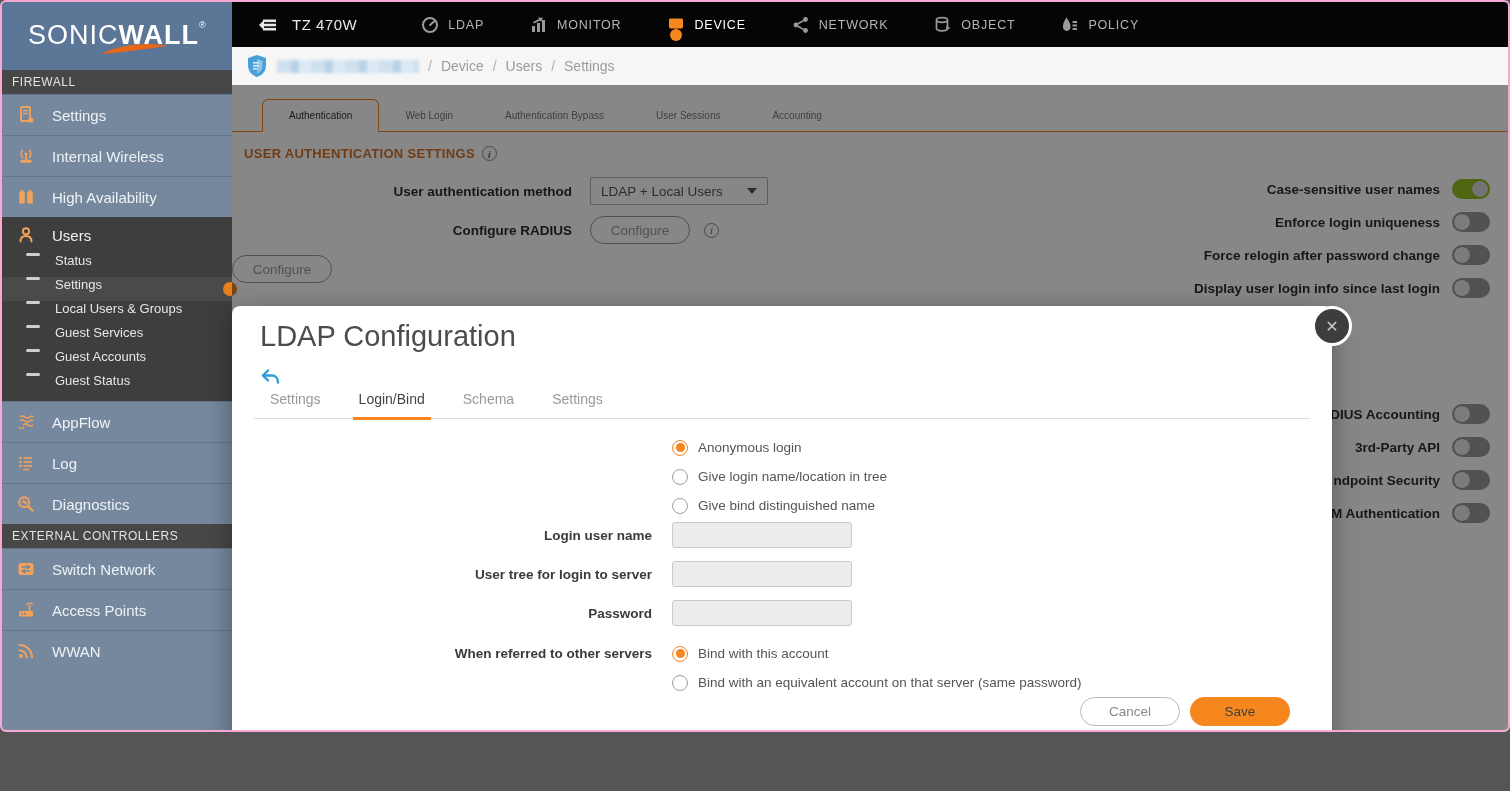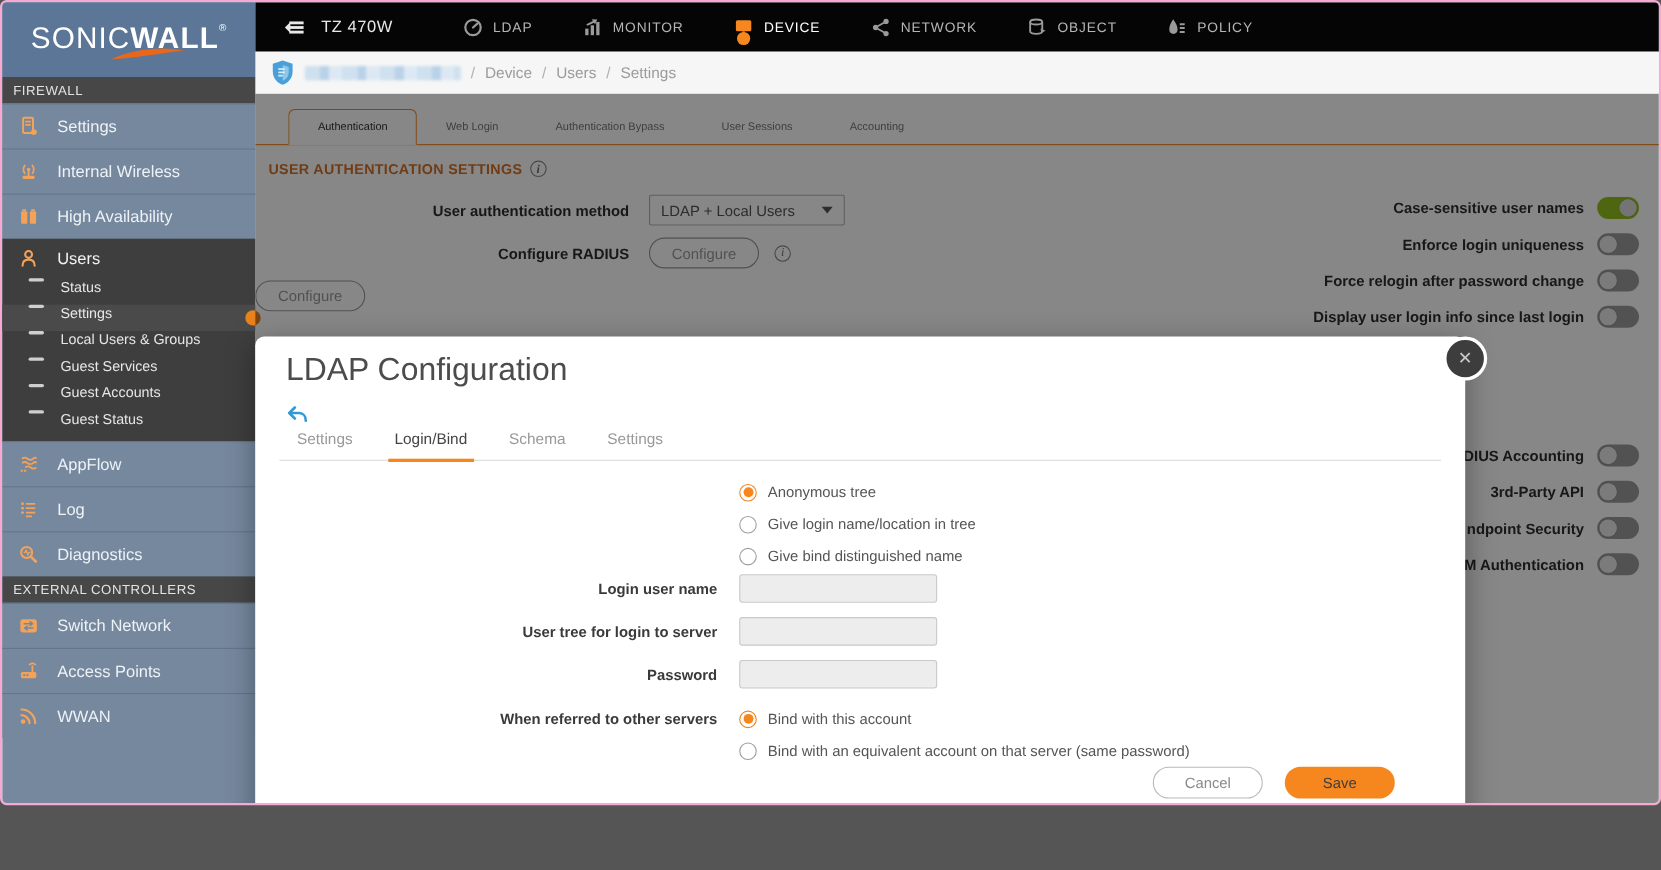--- a/index.html
+++ b/index.html
@@ -95,21 +95,21 @@
   .modal-body { font-size:13.5px; }
   .m-row { display:flex; align-items:center; }
   .m-label { width:440px; text-align:right; padding-right:20px; font-weight:600; color:#3a3a3a; font-size:13.5px; }
   .r-row { height:29px; }
   .radio { width:16px; height:16px; border:1px solid #9e9e9e; border-radius:50%; background:#fff; position:relative; flex:0 0 auto; cursor:pointer; }
   .radio.checked { border-color:#f08421; }
   .radio.checked::after { content:""; position:absolute; inset:2.5px; border-radius:50%; background:#f6871f; }
   .r-label { margin-left:10px; color:#555; }
   .f-row { height:26px; margin-bottom:13px; }
   .m-input { width:180px; height:26px; background:#ededed; border:1px solid #c9c9c9; border-radius:3px; }
-  .m-buttons { display:flex; justify-content:flex-end; align-items:center; gap:20px; padding-right:64px; }
+  .m-buttons { display:flex; justify-content:flex-end; align-items:center; gap:10px; padding-right:42px; }
   .btn { width:100px; height:29px; border-radius:15px; font-size:13.5px; display:flex; align-items:center; justify-content:center; cursor:pointer; }
   .btn-cancel { background:#fff; border:1px solid #b9b9b9; color:#8a8a8a; }
   .btn-save { background:#f6871f; border:none; color:#3f3f3f; }
 </style>
 </head>
 <body>
 
 <div class="screen">
 
   <aside class="sidebar">
@@ -442,21 +442,21 @@
       <span class="mtab">Settings</span>
       <span class="mtab active">Login/Bind</span>
       <span class="mtab">Schema</span>
       <span class="mtab">Settings</span>
     </div>
 
     <div class="modal-body">
       <div class="m-row r-row" style="margin-top:14px;">
         <span class="m-label"></span>
         <span class="radio checked"></span>
-        <span class="r-label">Anonymous tree</span>
+        <span class="r-label">Anonymous login</span>
       </div>
       <div class="m-row r-row">
         <span class="m-label"></span>
         <span class="radio"></span>
         <span class="r-label">Give login name/location in tree</span>
       </div>
       <div class="m-row r-row">
         <span class="m-label"></span>
         <span class="radio"></span>
         <span class="r-label">Give bind distinguished name</span>

